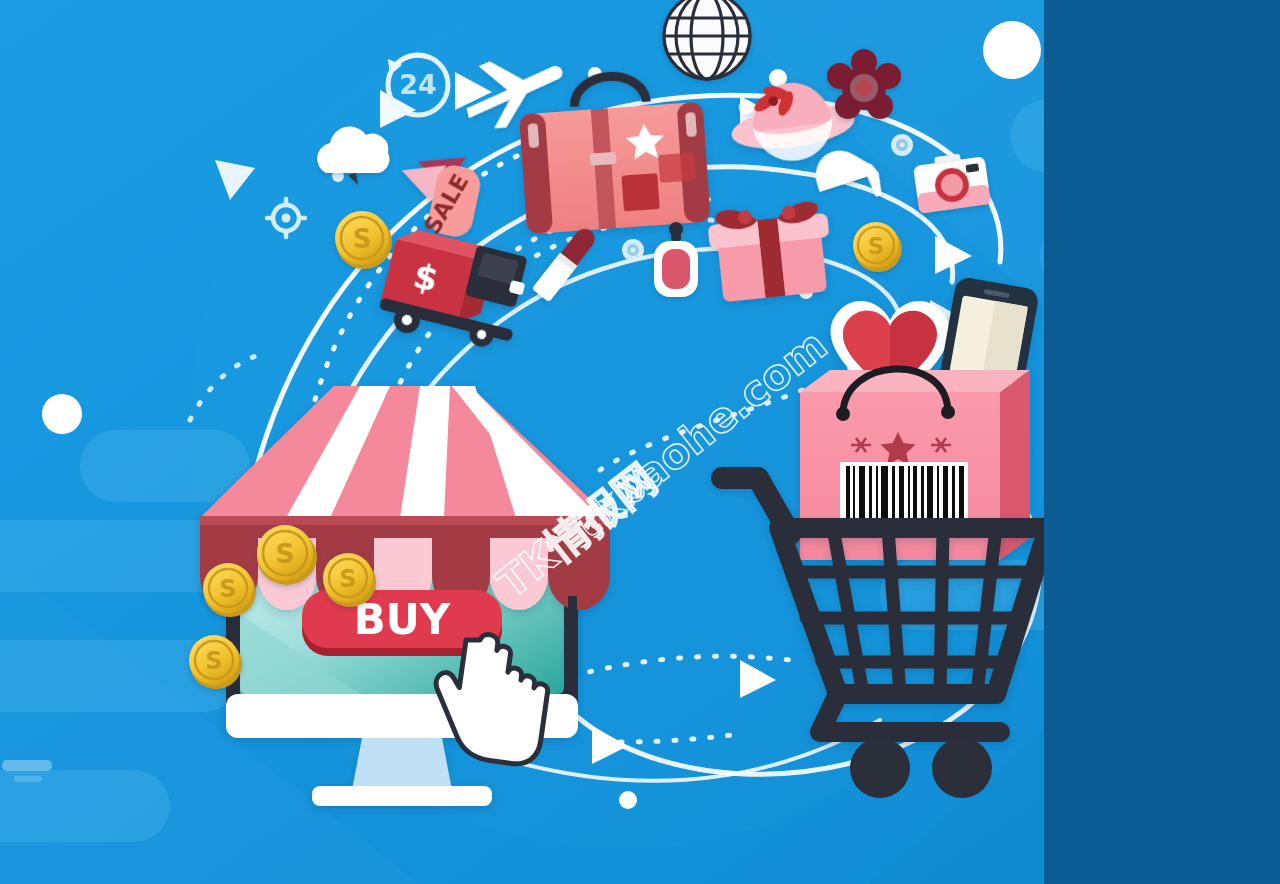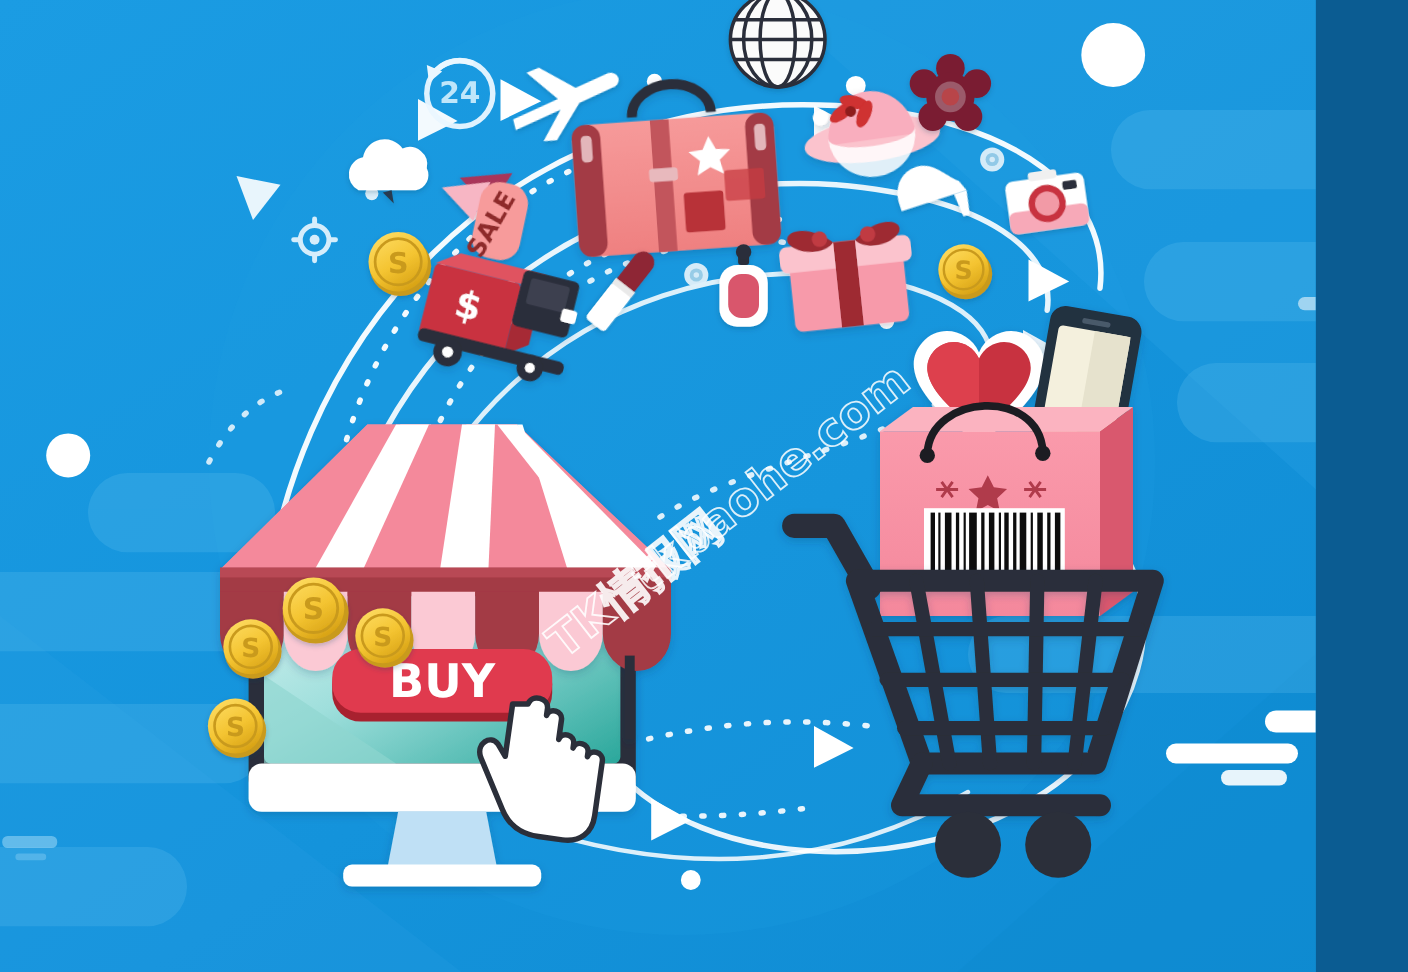--- a/index.html
+++ b/index.html
@@ -4,21 +4,21 @@
 <title>E-commerce Illustration</title>
 <style>
   html, body {
     margin: 0;
     padding: 0;
     background: #0b5c92;
     font-family: "Liberation Sans", sans-serif;
   }
   #stage {
     position: relative;
-    width: 1196px;
+    width: 1044px;
     height: 884px;
     overflow: hidden;
     background: #1496dd;
   }
   .layer { position: absolute; inset: 0; }
   svg { display: block; }
   #watermark {
     position: absolute;
     left: 0; top: 0;
     width: 1280px; height: 884px;

